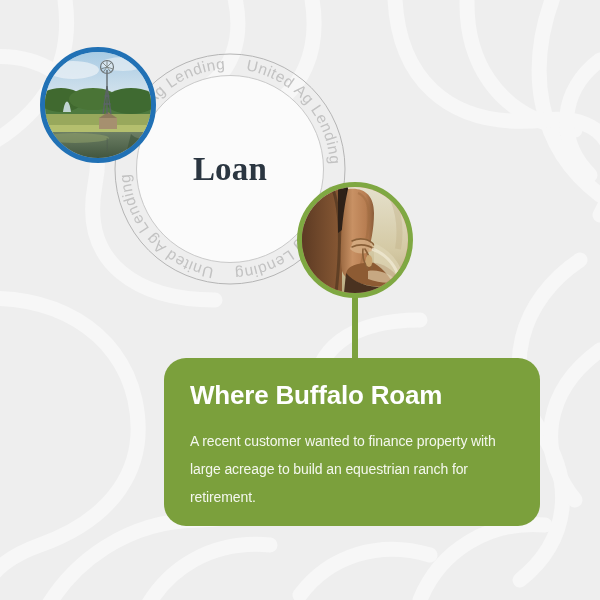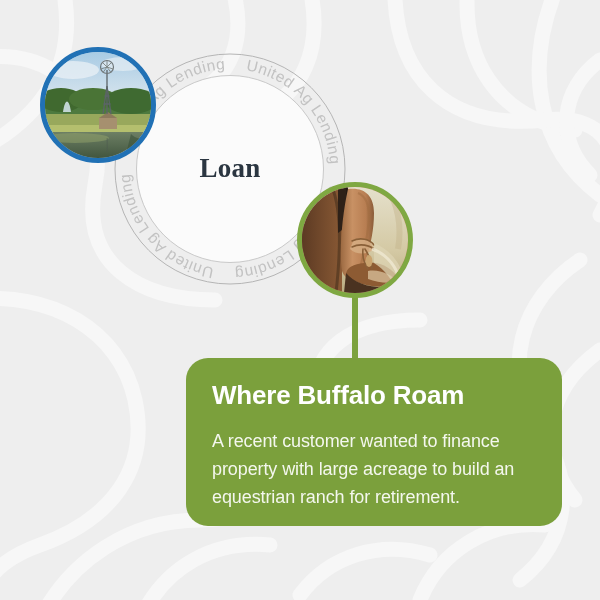--- a/index.html
+++ b/index.html
@@ -61,21 +61,21 @@
     top: 22px;
     width: 188px;
     height: 188px;
     display: flex;
     flex-direction: column;
     align-items: center;
     justify-content: center;
     text-align: center;
     font-family: "Liberation Serif", serif;
     font-weight: bold;
-    font-size: 27px;
+    font-size: 33px;
     line-height: 1.18;
     color: #2b3641;
     letter-spacing: 0.2px;
   }
   .badge-center-text span { display: block; }
 
   
   .photo-circle {
     position: absolute;
     border-radius: 50%;
@@ -109,40 +109,40 @@
     top: 292px;
     width: 6px;
     height: 72px;
     background: #7ca23e;
     z-index: 2;
   }
 
   
   .story-card {
     position: absolute;
-    left: 186px;
+    left: 164px;
     top: 358px;
     width: 376px;
     height: 168px;
     background: #7ba03c;
     border-radius: 22px;
     box-sizing: border-box;
     padding: 22px 26px 0 26px;
     z-index: 3;
   }
   .story-title {
     color: #ffffff;
     font-size: 26px;
     font-weight: bold;
     letter-spacing: -0.2px;
     margin: 0 0 16px 0;
   }
   .story-body {
     color: #f4f7ee;
-    font-size: 18px;
+    font-size: 14px;
     line-height: 28px;
     letter-spacing: -0.1px;
     margin: 0;
     max-width: 335px;
   }
 </style>
 </head>
 <body>
 
 <div id="canvas">

